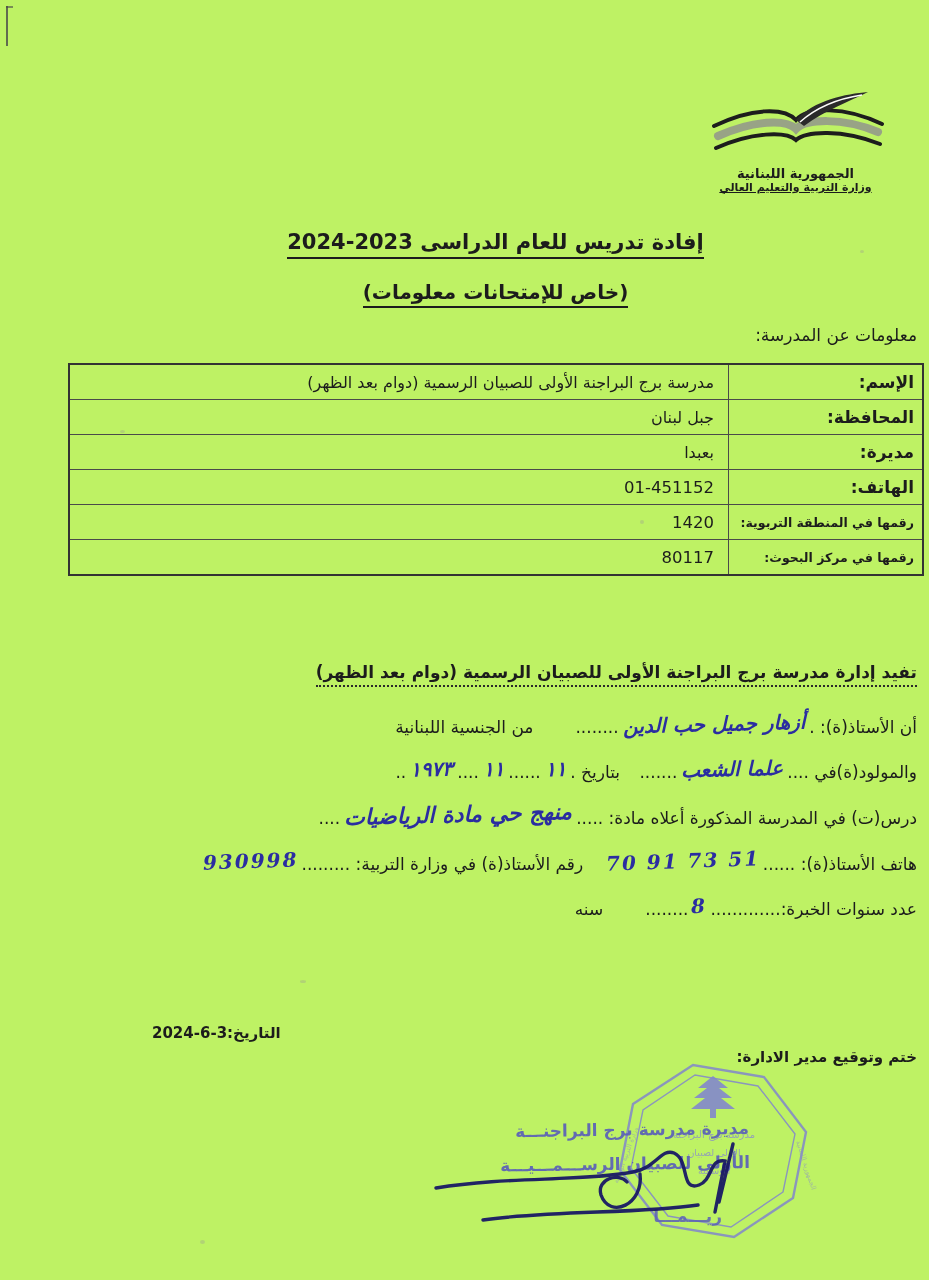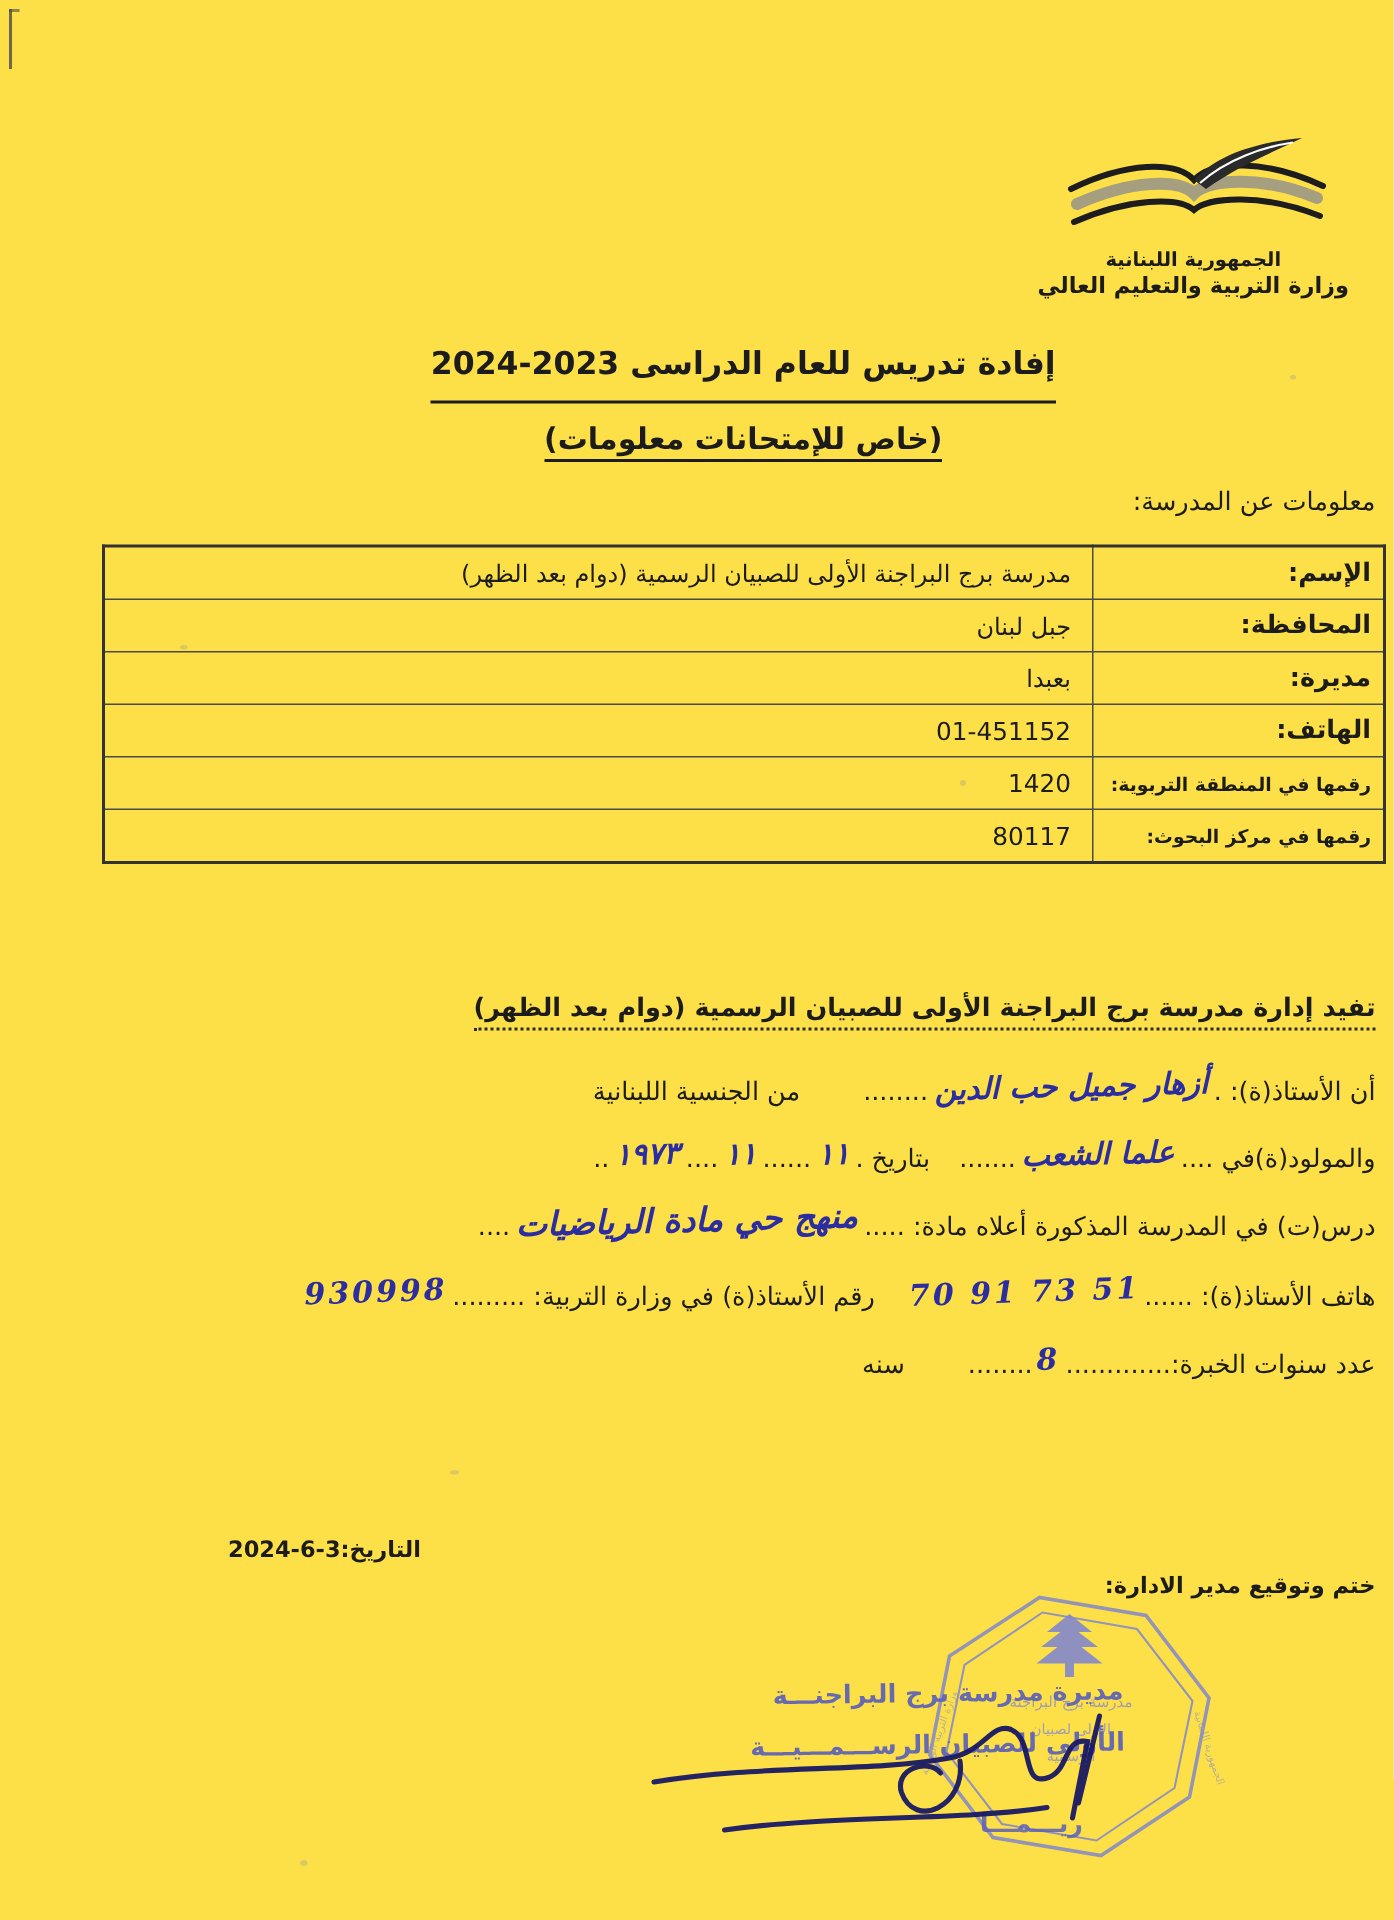--- a/index.html
+++ b/index.html
@@ -1,33 +1,33 @@
 <!DOCTYPE html>
 <html lang="ar" dir="rtl"><head>
 <meta charset="utf-8">
 <style>
   html,body{margin:0;padding:0;background:#e8e8e6;}
   .page{
     position:relative;width:929px;height:1280px;margin:0 auto;
-    background:#fde047;overflow:hidden;
+    background:#bef264;overflow:hidden;
     font-family:"DejaVu Sans",sans-serif;color:#1c1c1c;direction:rtl;
   }
   
   .mark-tl{position:absolute;left:6px;top:6px;width:2px;height:40px;background:#4a4a4a;opacity:.8;}
   .mark-tl2{position:absolute;left:6px;top:6px;width:7px;height:2px;background:#4a4a4a;opacity:.6;}
   .speck{position:absolute;border-radius:50%;background:#9a9a94;opacity:.35;}
 
   
   .logo{position:absolute;top:92px;left:678px;width:235px;text-align:center;}
   .logo svg{display:block;margin:0 auto;}
   .logo .org1{font-size:13px;font-weight:700;letter-spacing:.5px;margin-top:2px;}
-  .logo .org2{font-size:15px;font-weight:700;letter-spacing:.5px;}
+  .logo .org2{font-size:11px;font-weight:700;letter-spacing:.5px;text-decoration:underline;}
 
   .title-wrap{position:absolute;top:230px;left:62px;width:867px;text-align:center;}
-  .title-main{display:inline-block;font-size:21px;font-weight:700;border-bottom:2px solid #1c1c1c;padding-bottom:13px;}
+  .title-main{display:inline-block;font-size:21px;font-weight:700;border-bottom:2px solid #1c1c1c;padding-bottom:3px;}
   .subtitle-wrap{position:absolute;top:280px;left:62px;width:867px;text-align:center;}
   .subtitle{display:inline-block;font-size:20px;font-weight:700;border-bottom:2px solid #1c1c1c;padding-bottom:2px;}
 
   .info-heading{position:absolute;top:325px;right:12px;font-size:17px;}
 
   table.school{
     position:absolute;top:363px;right:5px;width:856px;border-collapse:collapse;
     border:2px solid #333;table-layout:fixed;
   }
   table.school td{border:1px solid #4a4a4a;height:34px;vertical-align:middle;}

